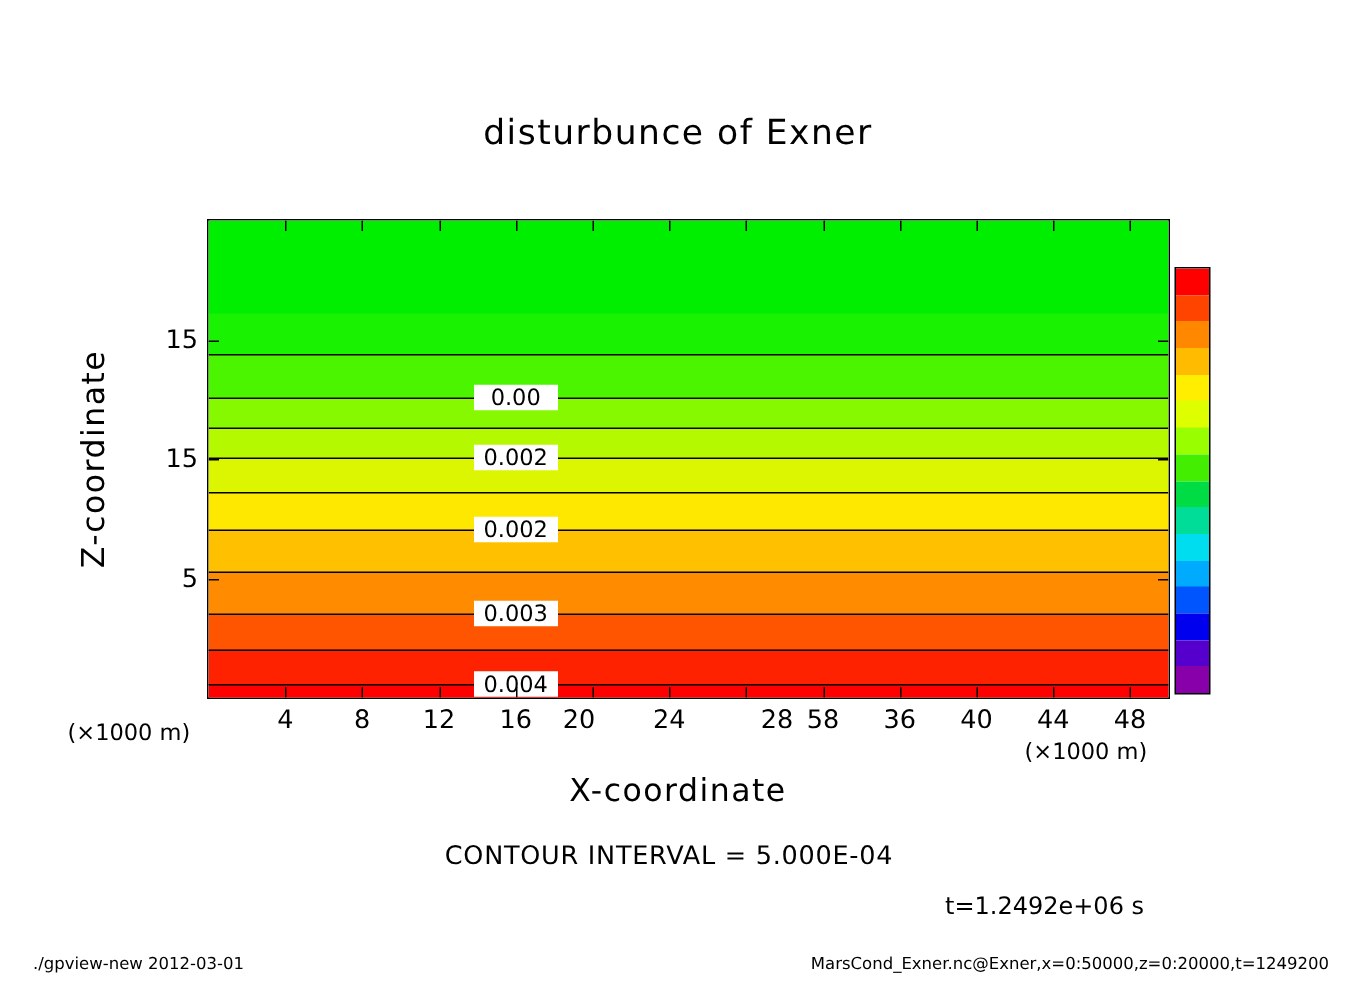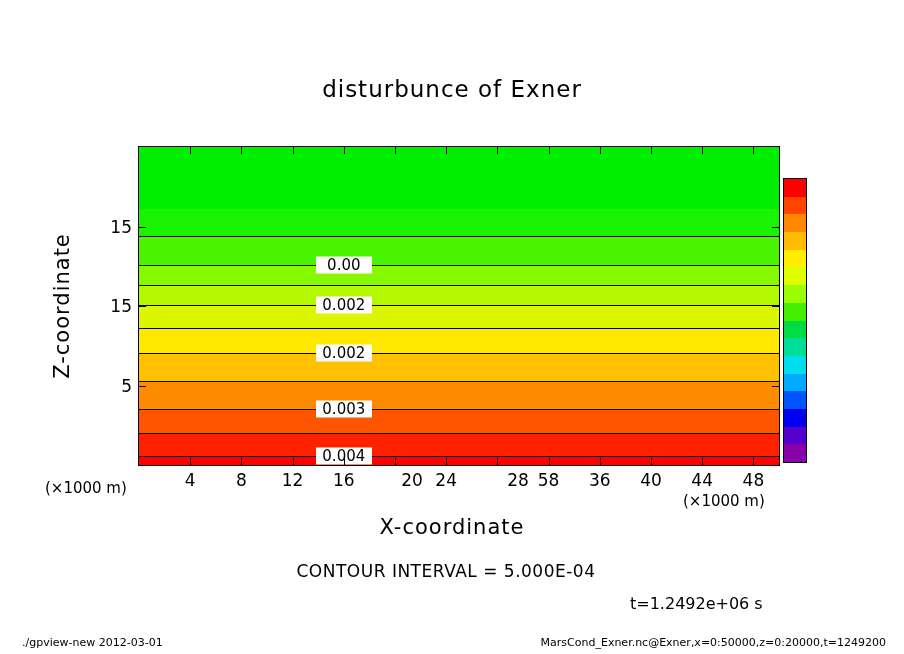--- a/index.html
+++ b/index.html
@@ -288,21 +288,21 @@
         <div class="tick-y" style="top: 79.5px;"></div>
         <div class="tick-y-right" style="top: 79.5px;"></div>
       </div>
   </div>
 
   <div class="xlabels" style="left:138px;top:470px;width:642px;height:24px;">
       <div class="xtick-label" style="left: 52.2px; top: 0px;">4</div>
       <div class="xtick-label" style="left: 103.4px; top: 0px;">8</div>
       <div class="xtick-label" style="left: 154.6px; top: 0px;">12</div>
       <div class="xtick-label" style="left: 205.8px; top: 0px;">16</div>
-      <div class="xtick-label" style="left: 274px; top: 0px;">20</div>
+      <div class="xtick-label" style="left: 248px; top: 0px;">20</div>
       <div class="xtick-label" style="left: 308.2px; top: 0px;">24</div>
       <div class="xtick-label" style="left: 380px; top: 0px;">28</div>
       <div class="xtick-label" style="left: 410.6px; top: 0px;">58</div>
       <div class="xtick-label" style="left: 461.8px; top: 0px;">36</div>
       <div class="xtick-label" style="left: 513px; top: 0px;">40</div>
       <div class="xtick-label" style="left: 564.2px; top: 0px; text-align: center;">44</div>
       <div class="xtick-label" style="left: 615.4px; top: 0px;">48</div>
     </div>
   <div class="ylabels" style="left:96px;top:146px;width:36px;height:320px;">
       <div class="ytick-label" style="right: 0px; width: 36px; top: 239.5px;">5</div>

